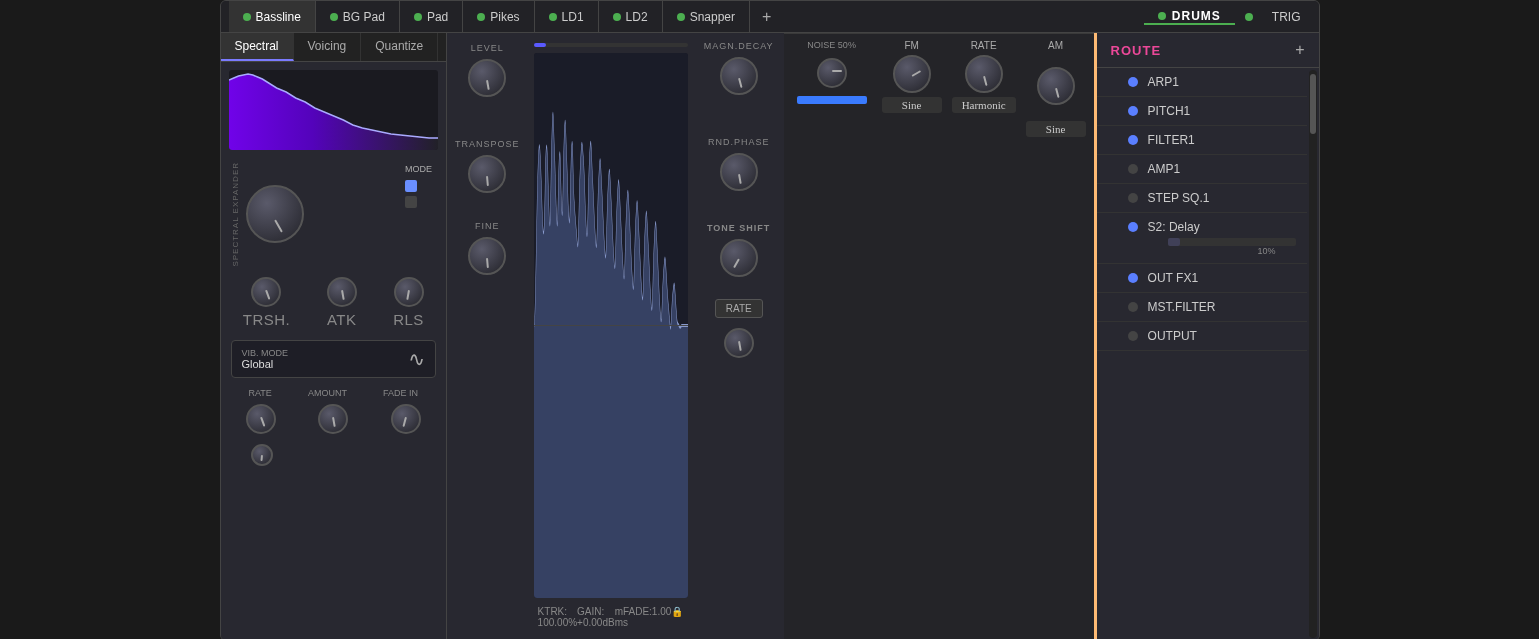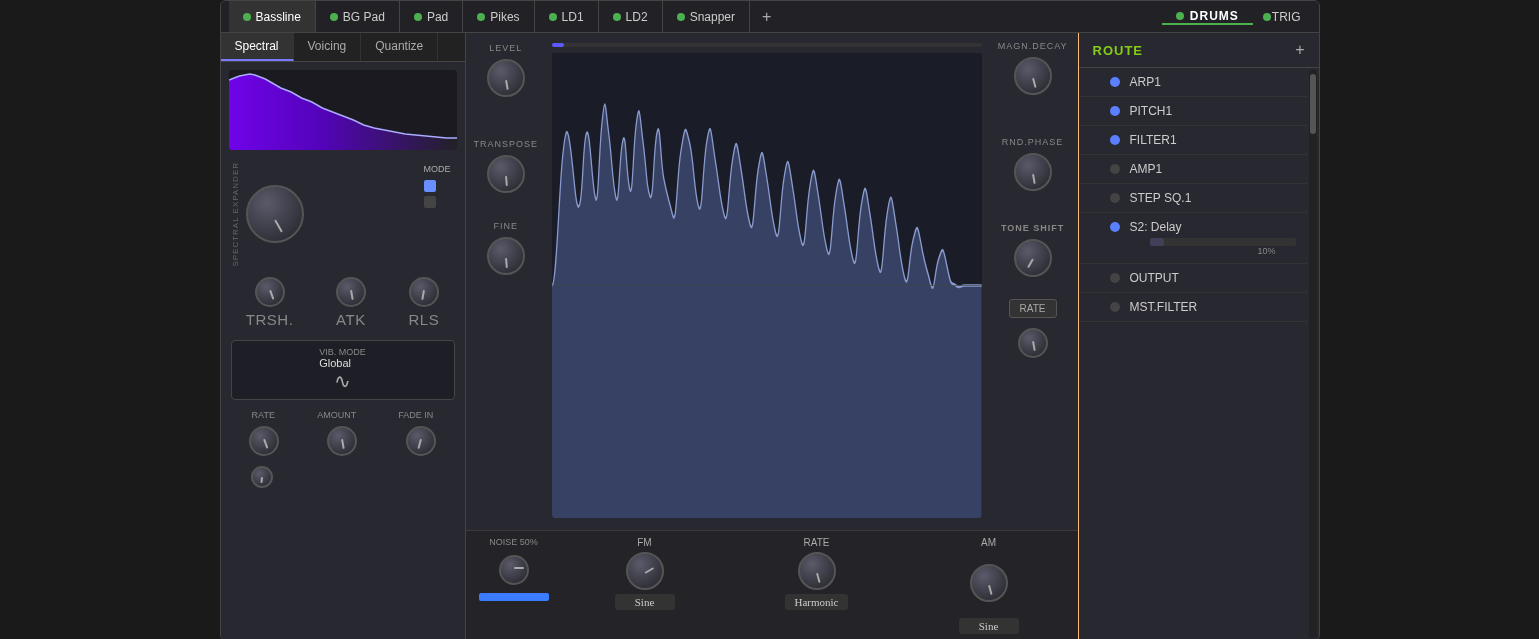--- a/index.html
+++ b/index.html
@@ -64,21 +64,21 @@
       padding: 0 14px;
       font-size: 12px;
       color: #fff;
       font-weight: bold;
       letter-spacing: 1px;
       border-bottom: 2px solid #4caf50;
     }
     .tab-trig {
       display: flex;
       align-items: center;
-      gap: 1px;
+      gap: 19px;
       padding: 0 10px;
       font-size: 12px;
       color: #ccc;
     }
 
     
     .main-area {
       display: flex;
       height: 607px;
     }
@@ -182,21 +182,20 @@
     }
     .vib-mode-section {
       margin: 6px 10px;
       background: #1e1e26;
       border: 1px solid #444;
       border-radius: 4px;
       padding: 6px 10px;
       display: flex;
       align-items: center;
       justify-content: space-between;
-      flex-direction: column;
     }
     .vib-mode-text {
       display: flex;
       flex-direction: column;
     }
     .vib-mode-label {
       font-size: 9px;
       color: #888;
       text-transform: uppercase;
     }
@@ -218,23 +217,23 @@
       display: flex;
       flex-direction: column;
       align-items: center;
       gap: 4px;
     }
 
     
     .middle-panel {
       flex: 1;
       background: #282830;
-      border-right: 1px solid #fdba74;
-      display: flex;
-      flex-direction: column;
+      border-right: 3px solid #fdba74;
+      display: flex;
+      flex-direction: row;
     }
     .middle-top {
       display: flex;
       gap: 0;
     }
     .param-label {
       font-size: 9px;
       color: #888;
       text-transform: uppercase;
       letter-spacing: 1px;
@@ -348,21 +347,21 @@
     }
     .route-header {
       display: flex;
       align-items: center;
       justify-content: space-between;
       padding: 8px 14px;
       border-bottom: 1px solid #444;
     }
     .route-title {
       font-size: 13px;
-      color: #84cc16;
+      color: #ec4899;
       font-weight: bold;
       letter-spacing: 1px;
     }
     .route-add {
       color: #aaa;
       font-size: 16px;
       cursor: pointer;
     }
     .route-list {
       flex: 1;
@@ -640,20 +639,26 @@
                 S305,65 310,80 S315,100 320,110 S325,95 330,80 S335,70 340,85
                 S345,105 350,115 S355,100 360,85 S365,75 370,90 S375,110 380,120
                 S385,105 390,90 S395,80 400,95 S405,115 410,125 S415,115 420,105
                 S425,95 430,108 S435,118 440,128 S445,122 450,115 S455,108 460,120
                 S465,128 470,130 S475,130 480,130 S490,130 500,130
               " fill="none" stroke="#8899cc" stroke-width="1.5"></path>
 
               <line x1="0" y1="130" x2="500" y2="130" stroke="#444" stroke-width="0.5"></line>
             </svg>
           </div>
+          <div class="waveform-info">
+            <span>KTRK:  100.00%</span>
+            <span>GAIN: +0.00dB</span>
+            <span>mFADE:1.00 ms</span>
+            <span style="color:#666; cursor:pointer;">🔒</span>
+          </div>
         </div>
 
         <div style="display:flex; flex-direction:column; align-items:center; padding:8px 10px; gap:6px; min-width:80px;">
           <span class="param-label">MAGN.DECAY</span>
           <div class="knob">
             <div class="knob-indicator" style="transform: translateX(-50%) rotate(-15deg);"></div>
           </div>
           <div style="height:30px;"></div>
           <span class="param-label">RND.PHASE</span>
           <div class="knob">
@@ -751,30 +756,34 @@
               <span class="route-name">S2: Delay</span>
             </div>
             <div style="width:100%; display:flex; flex-direction:column; padding-left:20px;">
               <div class="route-bar-container">
                 <div class="route-bar-fill" style="width:10%; background:#404058;"></div>
               </div>
               <span class="route-bar-label">10%</span>
             </div>
           </div>
 
+          <div class="route-item">
+            <div class="route-dot active"></div>
+            <span class="route-name">OUT FX1</span>
+          </div>
+
+          <div class="route-item">
+            <div class="route-dot"></div>
+            <span class="route-name">MST.FILTER</span>
+          </div>
 
           <div class="route-item">
             <div class="route-dot"></div>
             <span class="route-name">OUTPUT</span>
           </div>
-
-          <div class="route-item">
-            <div class="route-dot"></div>
-            <span class="route-name">MST.FILTER</span>
-          </div>
         </div>
 
         <div style="width:8px; background:#222; border-radius:4px; margin:2px 2px;">
           <div style="width:6px; height:60px; background:#555; border-radius:3px; margin:0 auto; margin-top:4px;"></div>
         </div>
       </div>
     </div>
 
   </div>
 </div>

